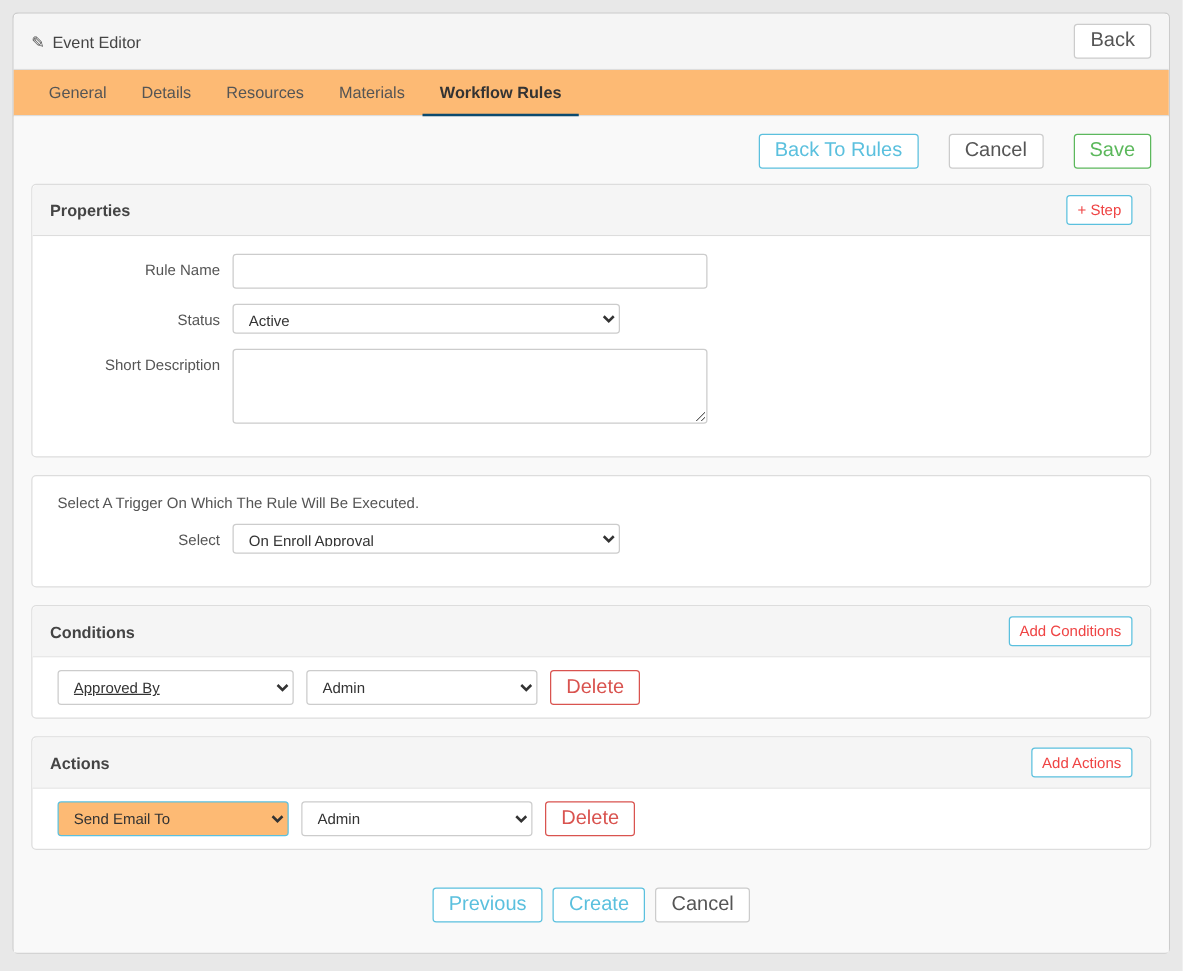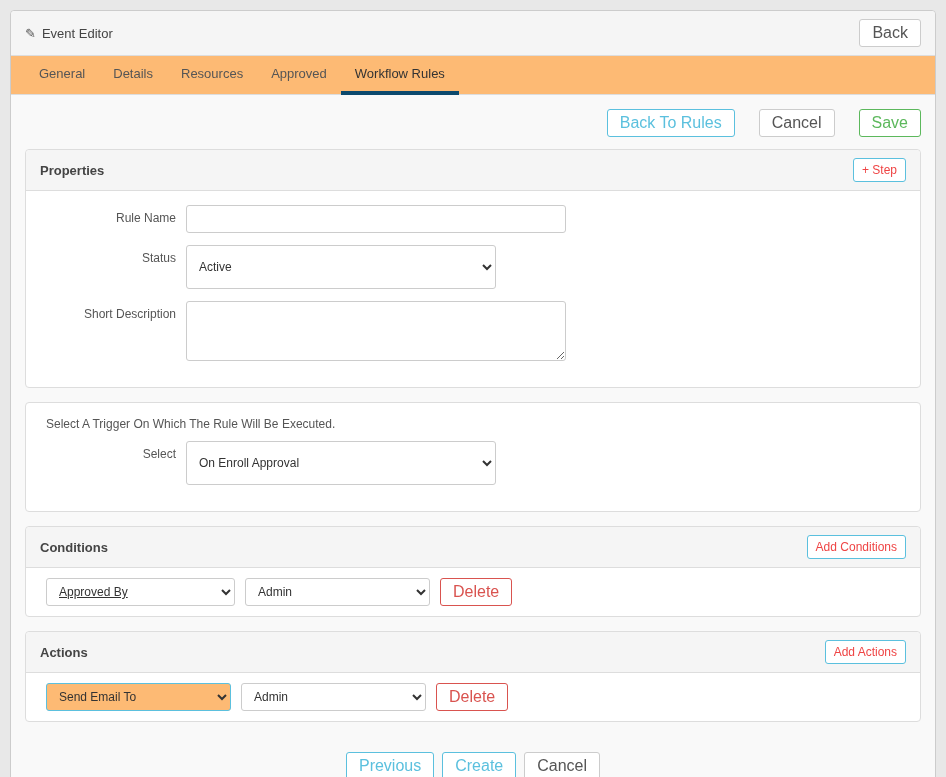--- a/index.html
+++ b/index.html
@@ -72,22 +72,22 @@
     .nav-tab {
       padding: 10px 14px;
       font-size: 13px;
       color: #555;
       cursor: pointer;
       border-bottom: 2px solid transparent;
       margin-bottom: -1px;
     }
     .nav-tab.active {
       color: #333;
-      border-bottom: 4px solid #0c4a6e;
-      font-weight: 400;
+      border-bottom: 2px solid #0c4a6e;
+      font-weight: 700;
     }
     .content-area {
       padding: 14px;
       background: #f9f9f9;
     }
     .toolbar-row {
       display: flex;
       justify-content: flex-end;
       gap: 24px;
       margin-bottom: 12px;
@@ -132,21 +132,21 @@
     .form-control {
       border: 1px solid #ccc;
       border-radius: 3px;
       padding: 5px 8px;
       font-size: 12px;
       color: #333;
       outline: none;
     }
     input.form-control { width: 380px; height: 28px; }
     textarea.form-control { width: 380px; height: 60px; resize: vertical; }
-    select.form-control { width: 310px; height: 44px; cursor: pointer; background: #fff; }
+    select.form-control { width: 310px; height: 24px; cursor: pointer; background: #fff; }
     .trigger-text {
       font-size: 12px;
       color: #555;
       margin-bottom: 10px;
     }
     .conditions-row, .actions-row {
       display: flex;
       align-items: center;
       gap: 10px;
       padding: 10px 20px;
@@ -201,21 +201,21 @@
       <span class="header-title-icon">✎</span>
       <span>Event Editor</span>
     </div>
     <button class="btn">Back</button>
   </div>
 
   <div class="nav-tabs">
     <div class="nav-tab">General</div>
     <div class="nav-tab">Details</div>
     <div class="nav-tab">Resources</div>
-    <div class="nav-tab">Approved</div>
+    <div class="nav-tab">Materials</div>
     <div class="nav-tab active">Workflow Rules</div>
   </div>
 
   <div class="content-area">
 
     <div class="toolbar-row">
       <button class="btn btn-primary">Back To Rules</button>
       <button class="btn">Cancel</button>
       <button class="btn btn-success">Save</button>
     </div>

